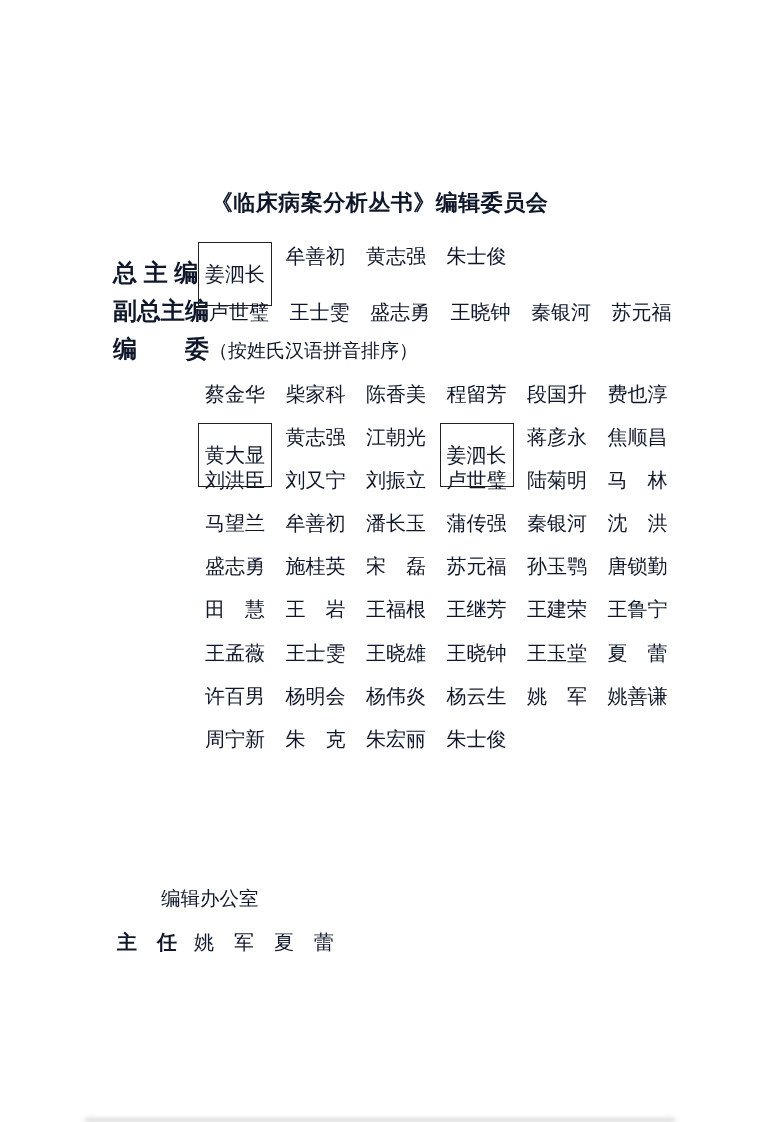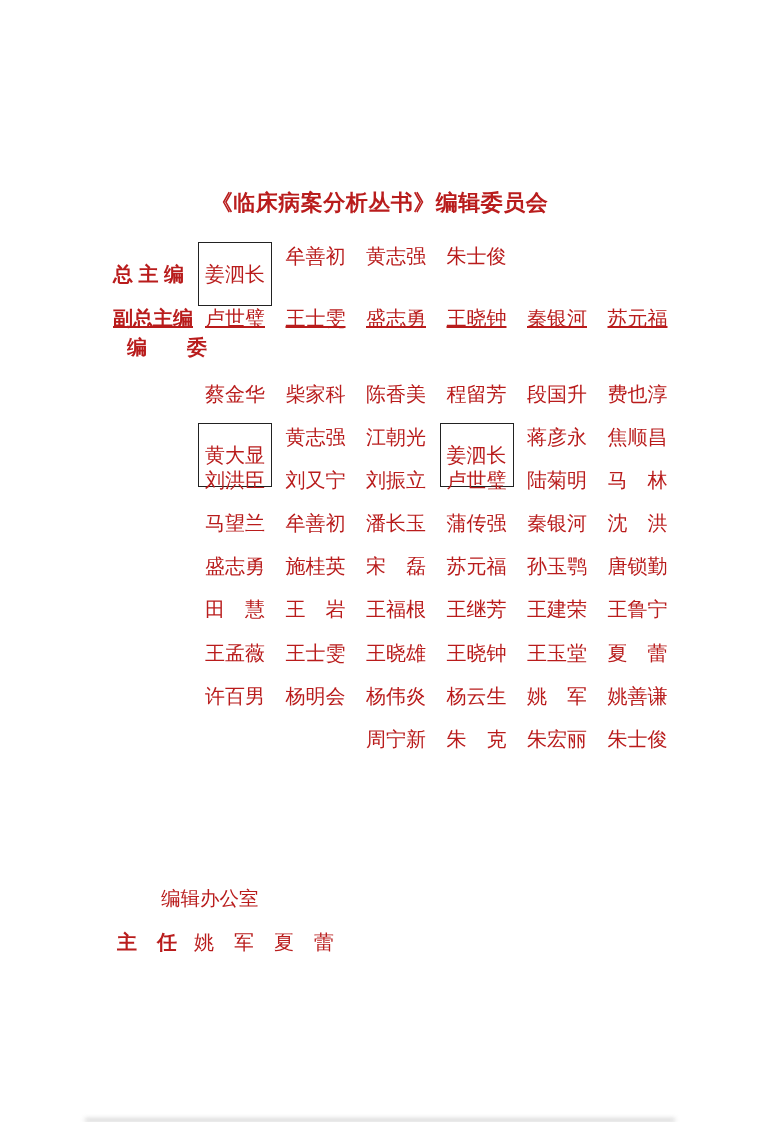--- a/index.html
+++ b/index.html
@@ -1,40 +1,40 @@
 <!DOCTYPE html>
 <html><head>
 <meta charset="utf-8">
 <style>
   html,body { margin:0; padding:0; background:#ffffff; }
   .page {
     position:relative; width:759px; height:1122px; background:#ffffff;
-    color:#b91c1c; overflow:hidden;
+    color:#0f172a; overflow:hidden;
     font-family:"Liberation Serif", serif;
   }
   .title {
     position:absolute; top:192px; left:0; width:759px;
     text-align:center; font-family:"Liberation Sans", sans-serif;
     font-weight:700; font-size:22px; line-height:1; letter-spacing:0.5px;
     white-space:pre;
   }
   .role-row { position:absolute; left:113px; display:flex; align-items:baseline; line-height:1; }
   .role-label {
     flex:0 0 92px; font-family:"Liberation Sans", sans-serif;
-    font-weight:700; font-size:20px; white-space:pre;
+    font-weight:700; font-size:24px; white-space:pre;
   }
   .names { display:flex; gap:20.5px; font-family:"Liberation Serif", serif; font-size:20px; white-space:pre; }
   .chief { top:246px; }
-  .deputy { top:308px;text-decoration:underline; }
-  .board-head { top:337px;margin-left:14px; }
+  .deputy { top:299px; }
+  .board-head { top:337px; }
   .note { font-family:"Liberation Serif", serif; font-size:19px; white-space:pre; }
   .grid { position:absolute; left:205px; top:384px; }
   .grid-row {
     display:flex; gap:20.5px; height:43.1px; align-items:flex-start;
-    font-family:"Liberation Serif", serif; font-size:20px; line-height:1; white-space:pre;justify-content:flex-end;
+    font-family:"Liberation Serif", serif; font-size:20px; line-height:1; white-space:pre;
   }
   .cell { display:inline-block; }
   .boxed {
     border:1.5px solid #222222; padding:21px 6px; margin:-4.5px -7px 0 -7px;
   }
   .office-heading {
     position:absolute; left:117px; top:889px;
     font-family:"Liberation Sans", sans-serif; font-size:19.5px; line-height:1; white-space:pre;margin-left:44px;
   }
   .office-row { position:absolute; left:117px; display:flex; align-items:flex-end; line-height:1; }
@@ -74,20 +74,21 @@
       <span class="cell">王士雯</span>
       <span class="cell">盛志勇</span>
       <span class="cell">王晓钟</span>
       <span class="cell">秦银河</span>
       <span class="cell">苏元福</span>
     </span>
   </div>
 
   <div class="role-row board-head">
     <span class="role-label">编　　委</span>
+    <span class="note">（按姓氏汉语拼音排序）</span>
   </div>
 
   <div class="grid">
     <div class="grid-row">
       <span class="cell">蔡金华</span>
       <span class="cell">柴家科</span>
       <span class="cell">陈香美</span>
       <span class="cell">程留芳</span>
       <span class="cell">段国升</span>
       <span class="cell">费也淳</span>

